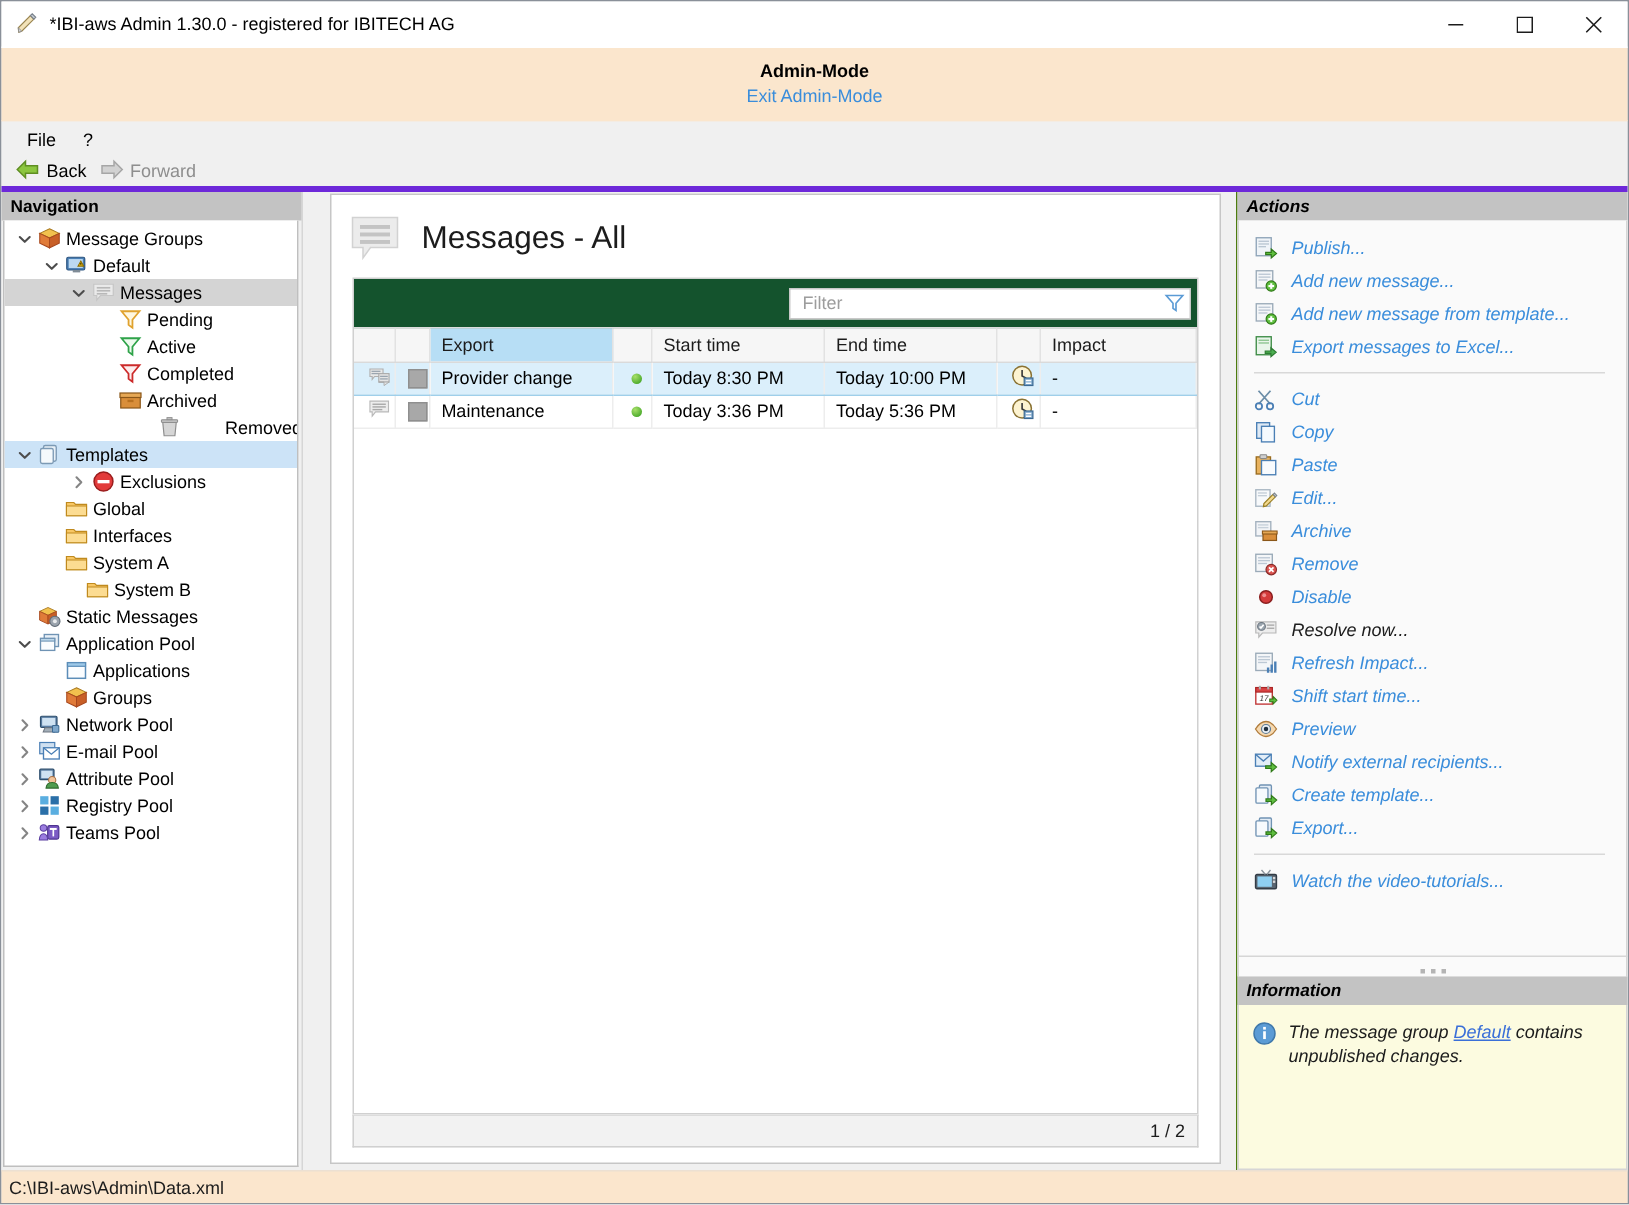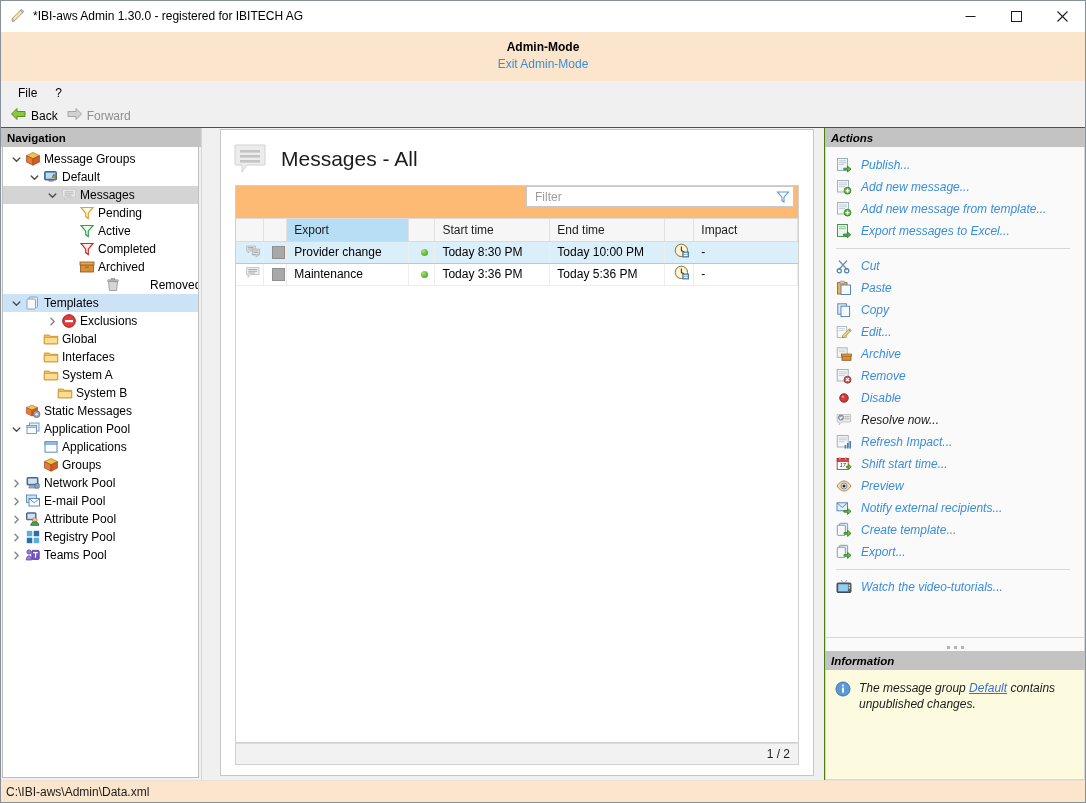--- a/index.html
+++ b/index.html
@@ -94,21 +94,21 @@
   }
 
   
   .navbar {
     height: 24px;
     background: #f0f0f0;
     display: flex;
     align-items: center;
     flex: 0 0 auto;
     padding-left: 7px;
-    border-bottom: 1px solid #6d28d9;
+    border-bottom: 4px solid #6d28d9;
   }
   .navbar .nbtn {
     display: flex; align-items: center;
     gap: 4px;
     padding: 1px 6px 1px 2px;
     cursor: default;
     font-size: 12px;
   }
   .navbar .nbtn.disabled { color: #8e8e8e; }
 
@@ -206,24 +206,24 @@
   .gridwrap {
     margin: 0 14px 0 14px;
     border: 1px solid #d0d0d0;
     flex: 1 1 auto;
     display: flex;
     flex-direction: column;
     min-height: 0;
   }
   .filterbar {
     height: 33px;
-    background: #fdba74;
+    background: #14532d;
     border-bottom: 1px solid #dcdcdc;
     display: flex;
-    align-items: flex-start;
+    align-items: center;
     justify-content: flex-end;
     padding-right: 4px;
     flex: 0 0 auto;
   }
   .filterbox {
     width: 268px;
     height: 21px;
     background: #fff;
     border: 1px solid #c8c8c8;
     display: flex;
@@ -933,35 +933,35 @@
                 <path d="M3 2.5 L11 11.5 M11 2.5 L3 11.5" stroke="#6c8ea8" stroke-width="1.2" fill="none"></path>
                 <circle cx="3.3" cy="12.8" r="2.1" fill="none" stroke="#4a7fb5" stroke-width="1.2"></circle>
                 <circle cx="10.7" cy="12.8" r="2.1" fill="none" stroke="#4a7fb5" stroke-width="1.2"></circle>
               </svg>
             </span>
             <span class="a-label">Cut</span>
           </div>
           <div class="action">
             <span class="a-icon">
               <svg width="16" height="16" viewBox="0 0 16 16">
+                <rect x="1.8" y="1.8" width="8.6" height="10.4" fill="#dfeaf5" stroke="#4a7fb5" stroke-width=".9"></rect>
+                <rect x="5" y="4.2" width="8.6" height="10.4" fill="#f5fafe" stroke="#4a7fb5" stroke-width=".9"></rect>
+              </svg>
+            </span>
+            <span class="a-label">Copy</span>
+          </div>
+          <div class="action">
+            <span class="a-icon">
+              <svg width="16" height="16" viewBox="0 0 16 16">
                 <rect x="1.5" y="2.6" width="9.5" height="11.4" fill="#e8b25e" stroke="#9a6c1e" stroke-width=".9"></rect>
                 <rect x="4" y="1.2" width="4.5" height="2.4" rx=".6" fill="#cfcfcf" stroke="#8a8a8a" stroke-width=".7"></rect>
                 <rect x="5" y="5" width="9.5" height="9.5" fill="#f8fbfe" stroke="#4a7fb5" stroke-width=".9"></rect>
               </svg>
             </span>
             <span class="a-label">Paste</span>
-          </div>
-          <div class="action">
-            <span class="a-icon">
-              <svg width="16" height="16" viewBox="0 0 16 16">
-                <rect x="1.8" y="1.8" width="8.6" height="10.4" fill="#dfeaf5" stroke="#4a7fb5" stroke-width=".9"></rect>
-                <rect x="5" y="4.2" width="8.6" height="10.4" fill="#f5fafe" stroke="#4a7fb5" stroke-width=".9"></rect>
-              </svg>
-            </span>
-            <span class="a-label">Copy</span>
           </div>
           <div class="action">
             <span class="a-icon">
               <svg width="16" height="16" viewBox="0 0 16 16">
                 <rect x="1.2" y="2.5" width="9.5" height="11" fill="#f7f9fb" stroke="#a8b6c2" stroke-width=".9"></rect>
                 <rect x="2.6" y="4.2" width="6" height=".9" fill="#c4ced8"></rect>
                 <rect x="2.6" y="6" width="6" height=".9" fill="#c4ced8"></rect>
                 <path d="M6.3 13.8 L8.2 13.3 L14.3 7.2 L12.7 5.6 L6.6 11.7 Z" fill="#f4da8e" stroke="#9a7f24" stroke-width=".8"></path>
                 <path d="M12.7 5.6 L14.3 7.2 L15.2 6.3 L13.6 4.7 Z" fill="#c3c9cf" stroke="#7d858d" stroke-width=".7"></path>
               </svg>

